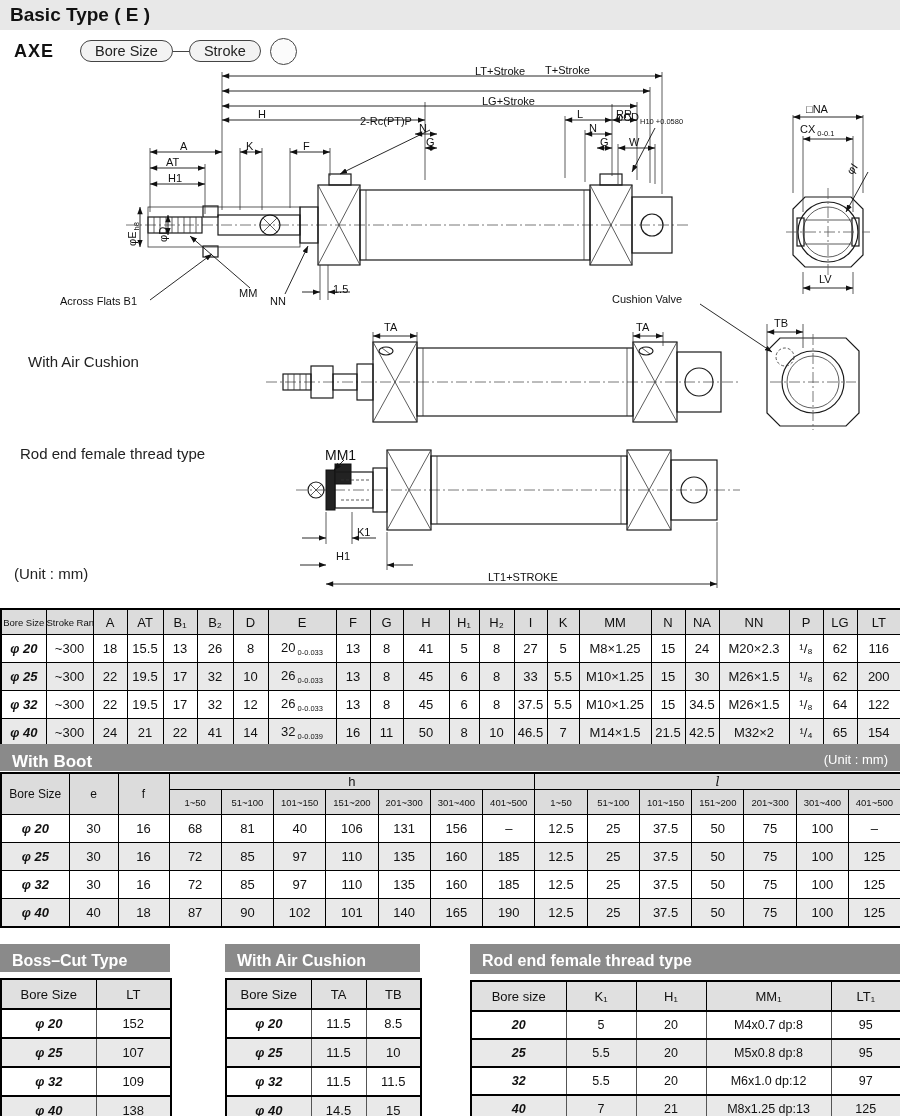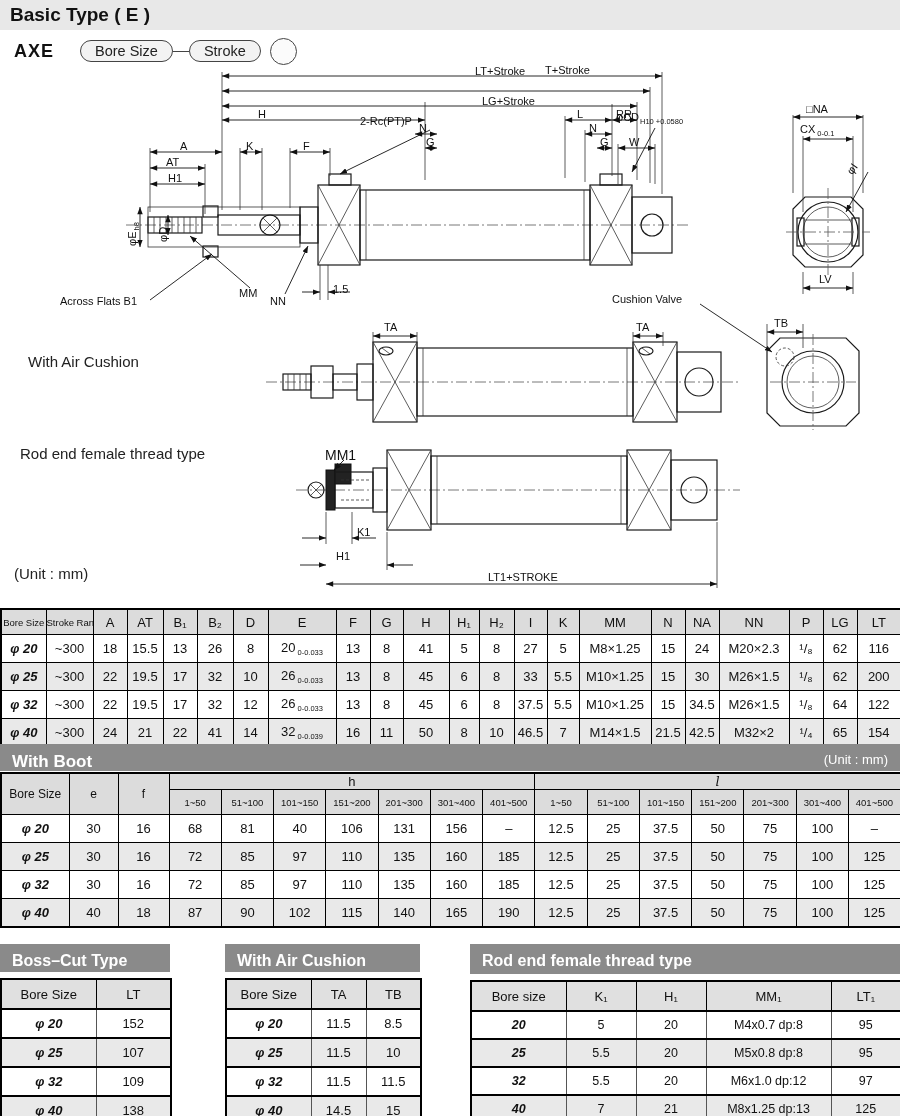--- a/index.html
+++ b/index.html
@@ -547,21 +547,21 @@
         <td>100</td>
         <td>125</td>
       </tr>
       <tr class="alt">
         <td class="bore">φ 40</td>
         <td>40</td>
         <td>18</td>
         <td>87</td>
         <td>90</td>
         <td>102</td>
-        <td>115</td>
+        <td>101</td>
         <td>140</td>
         <td>165</td>
         <td>190</td>
         <td>12.5</td>
         <td>25</td>
         <td>37.5</td>
         <td>50</td>
         <td>75</td>
         <td>100</td>
         <td>125</td>

